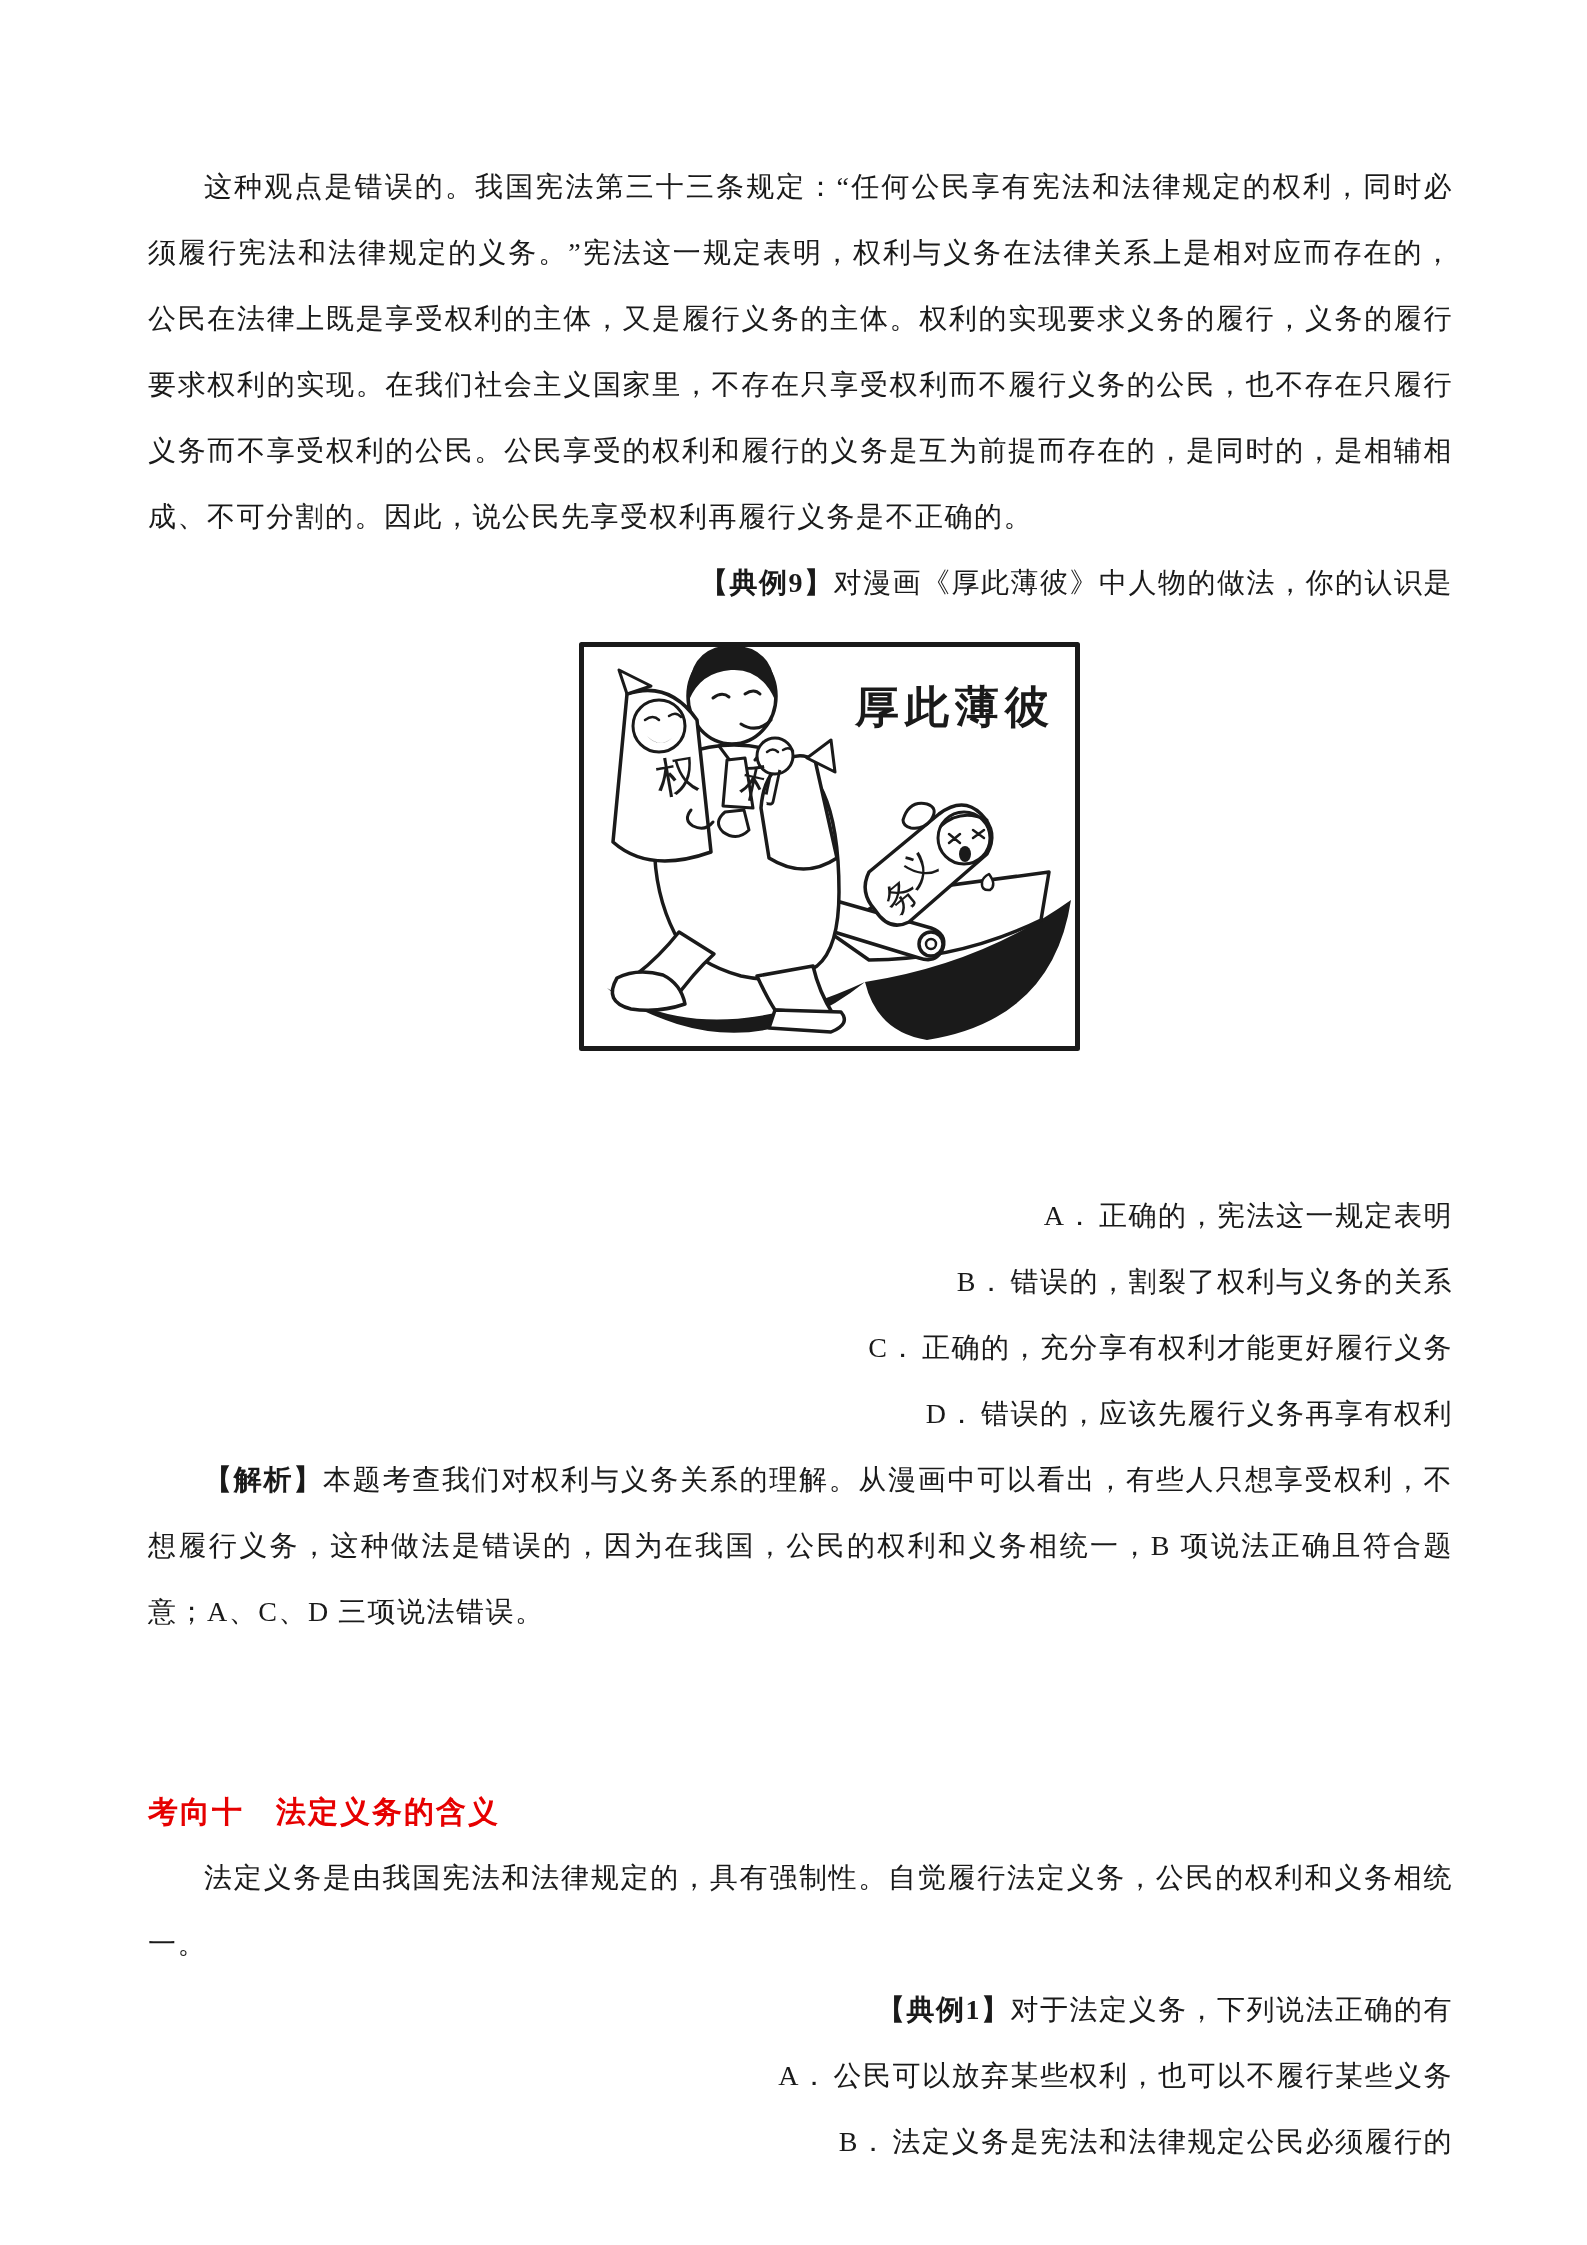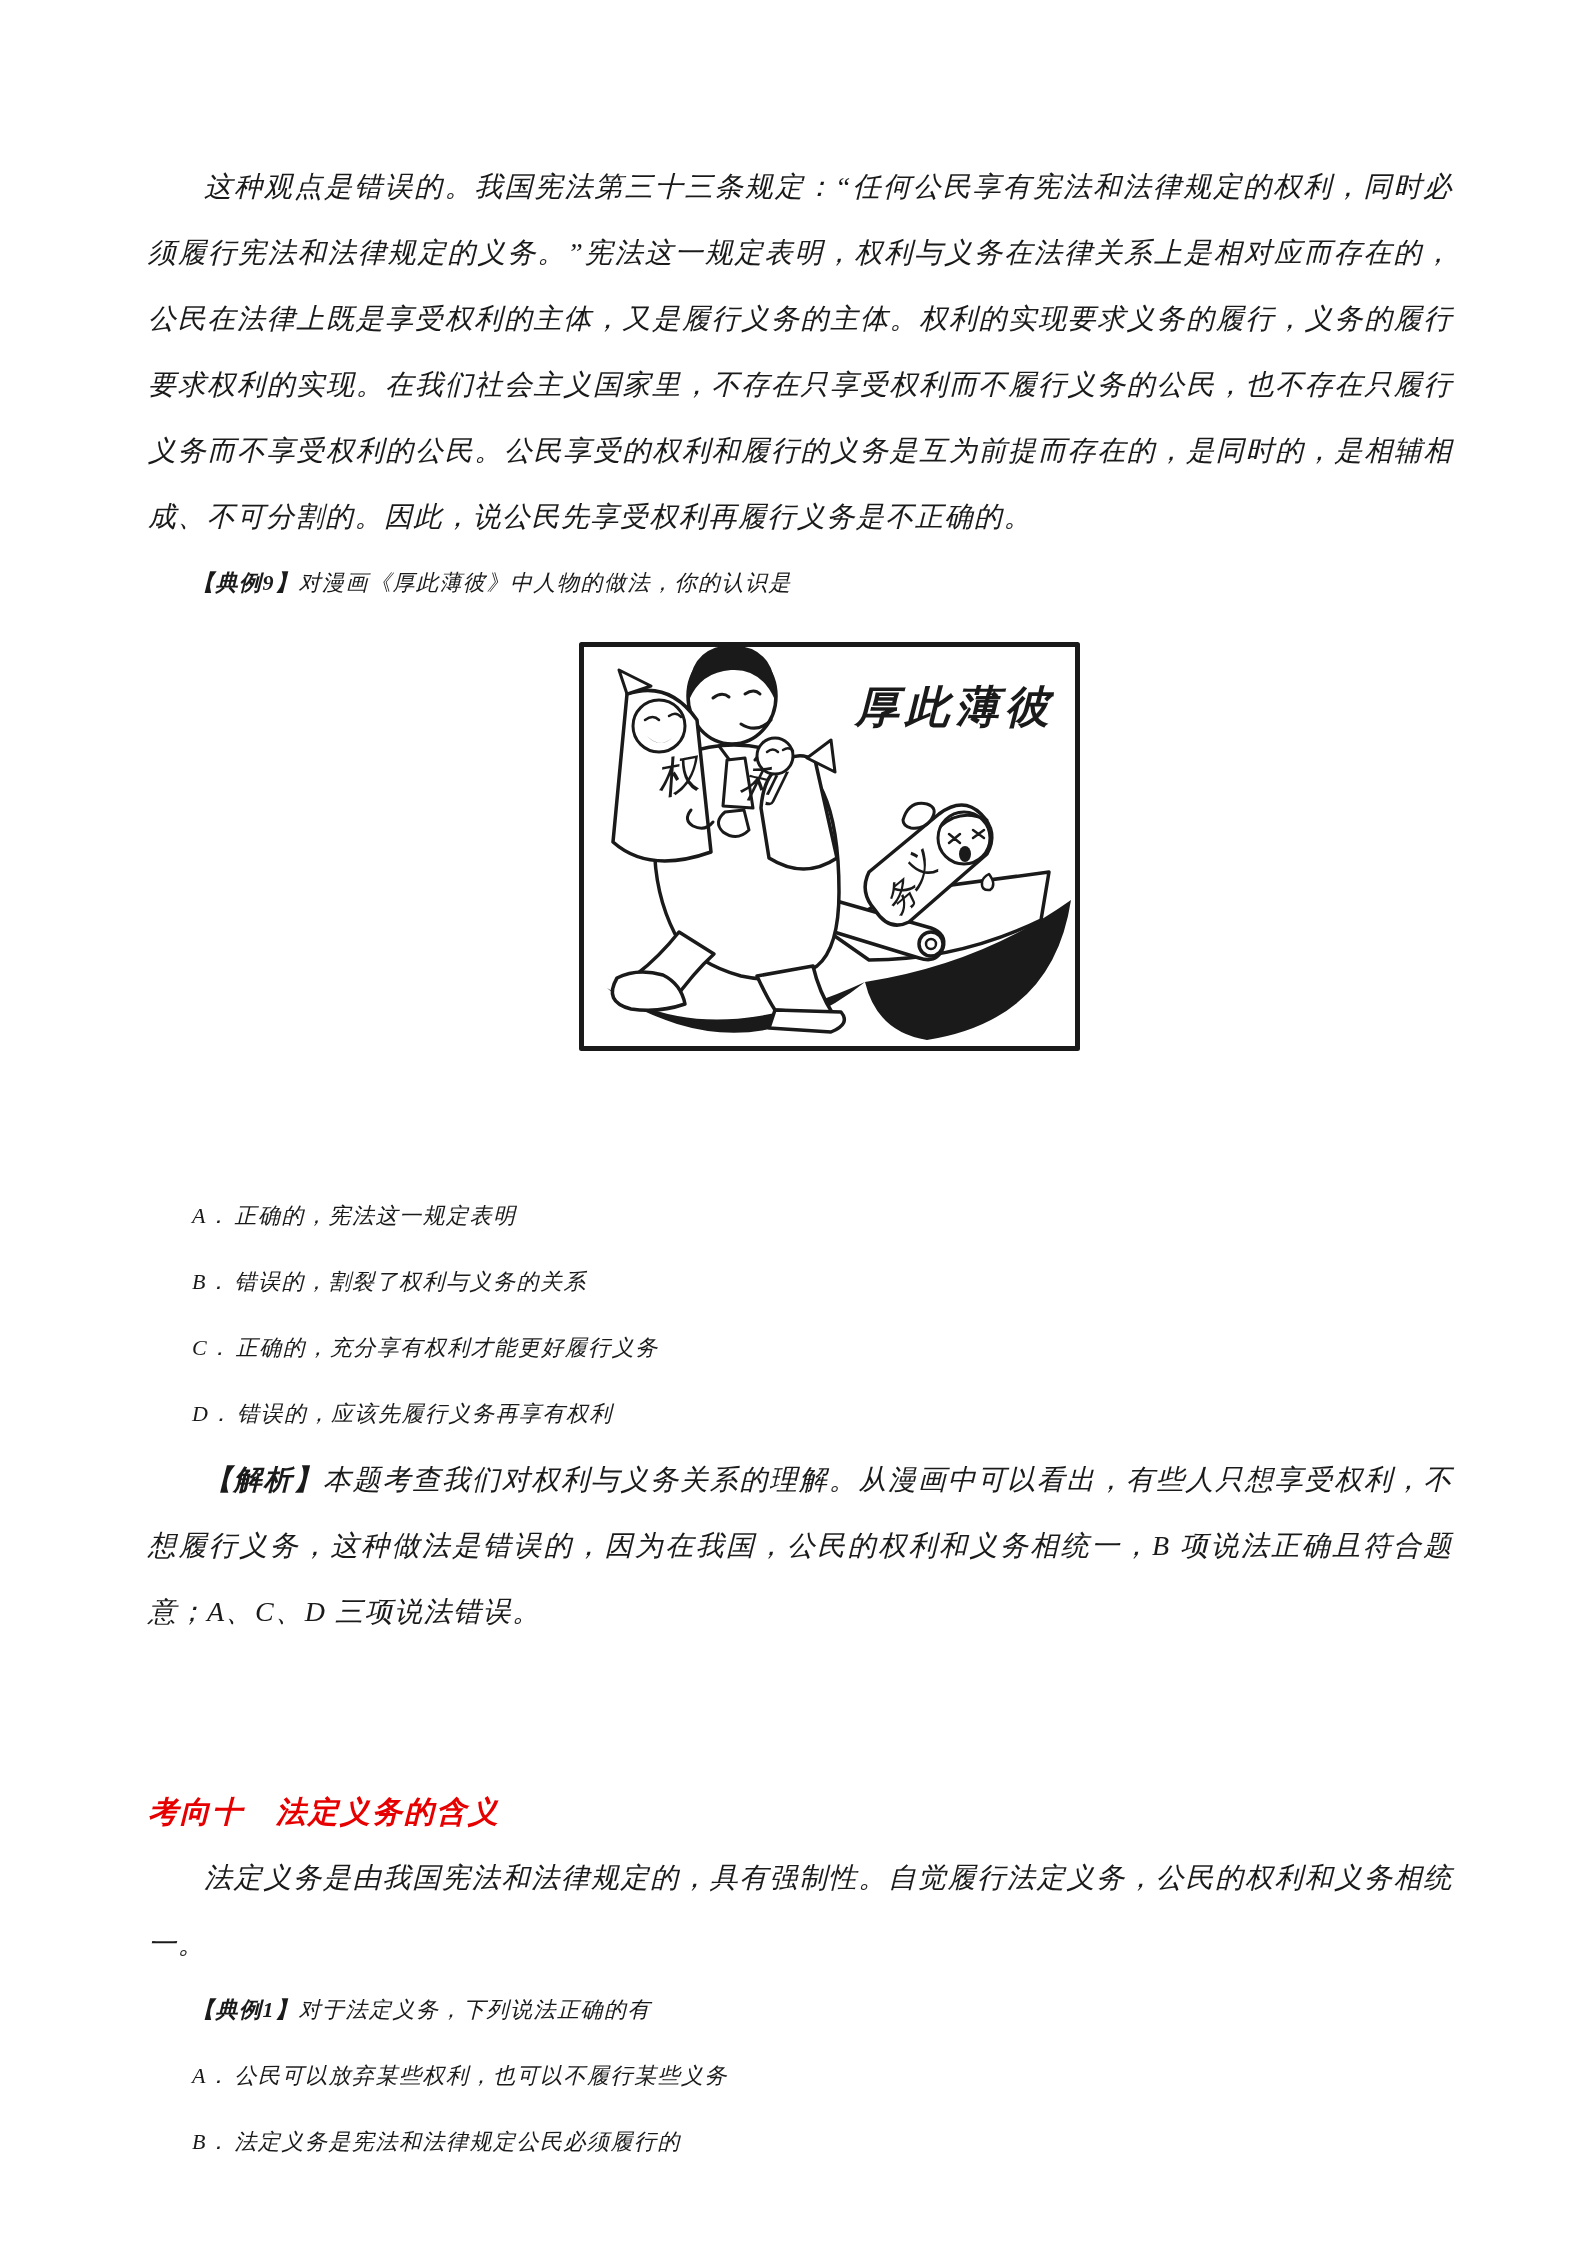--- a/index.html
+++ b/index.html
@@ -6,37 +6,37 @@
   .page{
     position:relative;
     width:1587px;
     height:2245px;
     box-sizing:border-box;
     background:#ffffff;
     padding:154px 134px 0 148px;
     font-family:"Liberation Serif","DejaVu Serif",serif;
     color:#1a1a1a;
     overflow:hidden;
-    font-style:italic;
   }
   .para{
     margin:0;
     font-size:28px;
     line-height:66px;
     letter-spacing:1.5px;
     text-align:justify;
     text-indent:2em;
   }
   .line{
     margin:0;
-    font-size:22px;
+    font-size:28px;
     line-height:66px;
     letter-spacing:1.5px;
     text-indent:2em;
     white-space:nowrap;
+    text-align:right;
   }
   .blabel{font-weight:bold;}
   .okey{margin-right:4px;}
   .heading{
     margin:134px 0 0 0;
     font-size:30px;
     line-height:66px;
     font-weight:bold;
     text-align:left;
     letter-spacing:2px;

